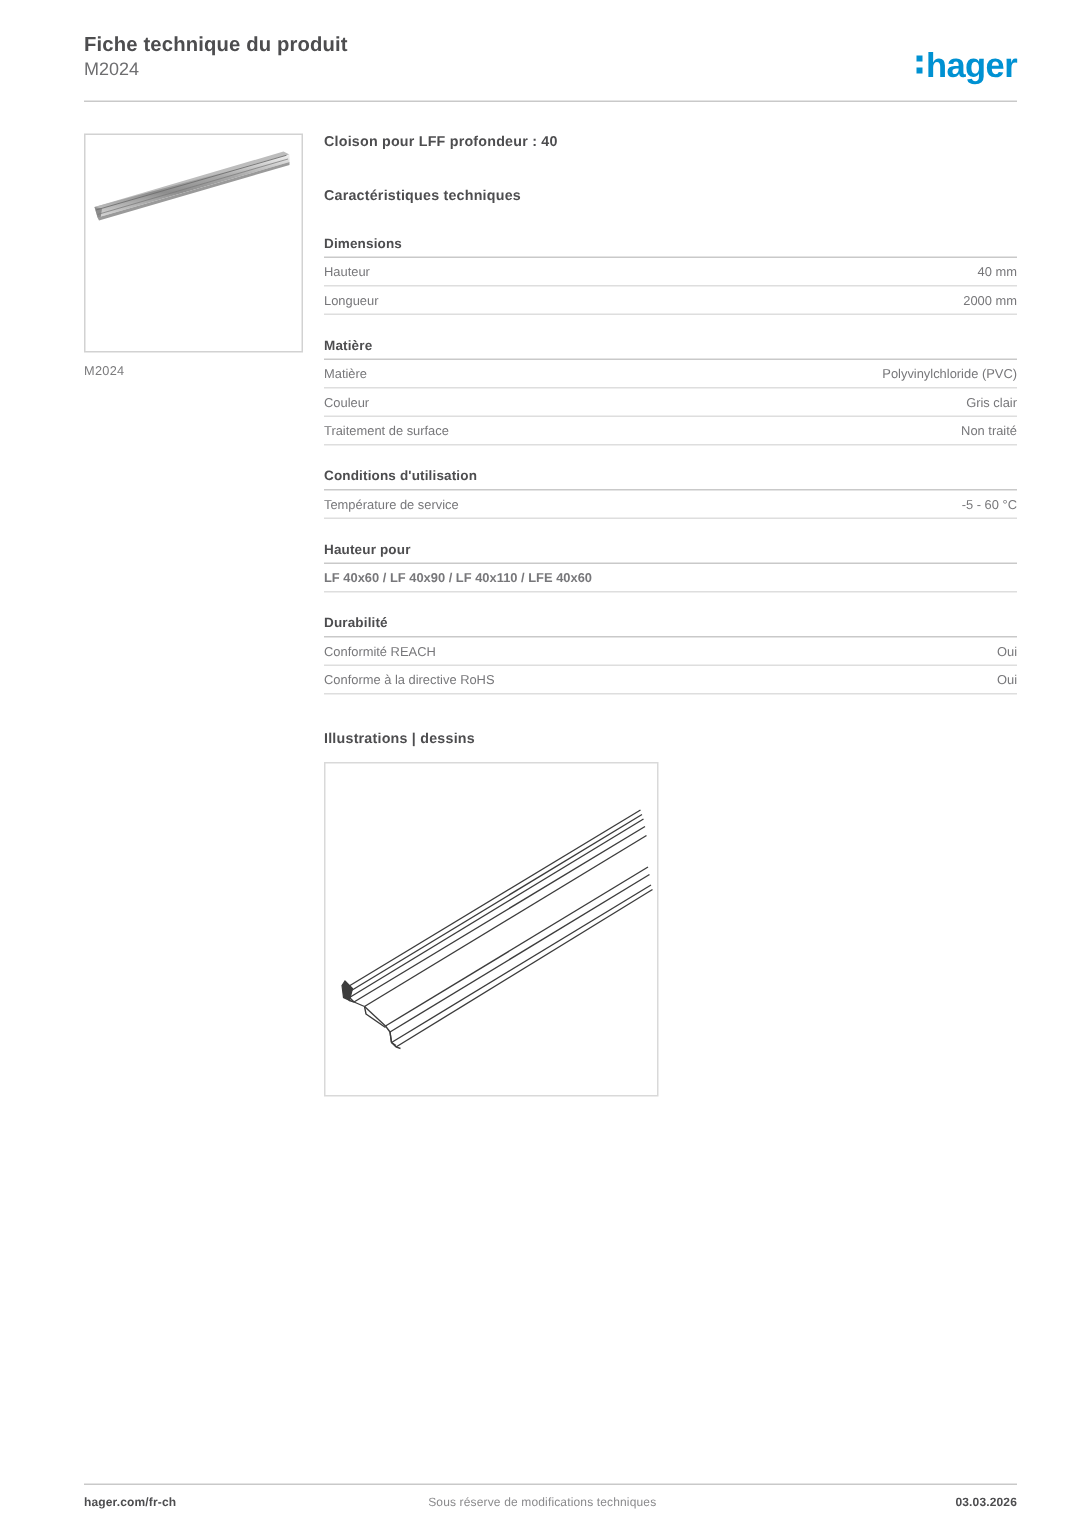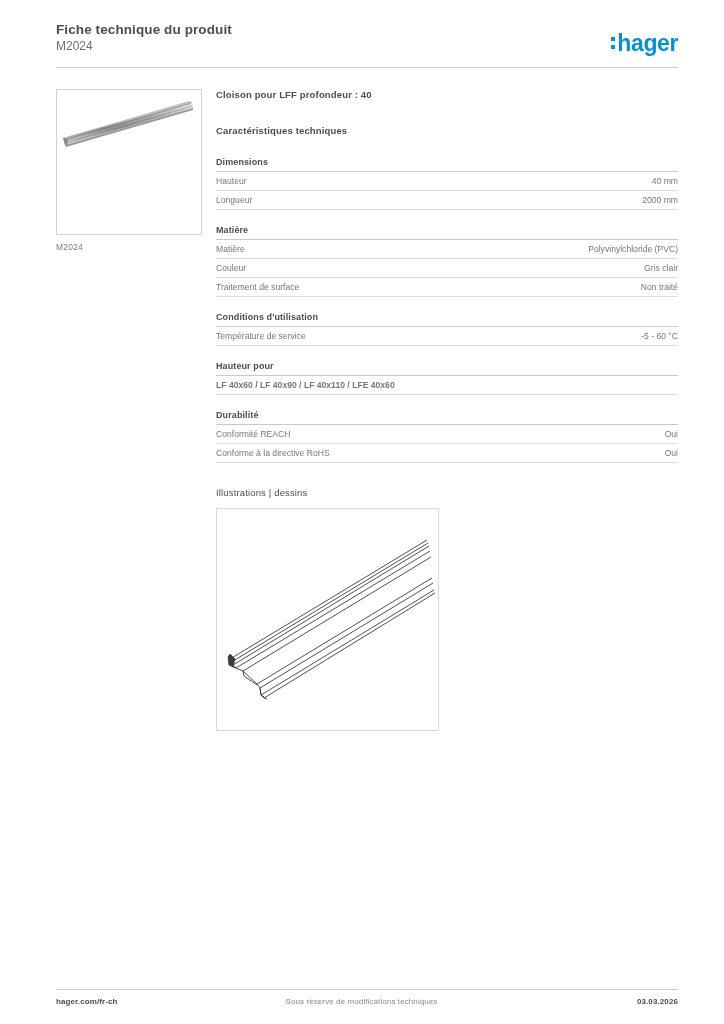--- a/index.html
+++ b/index.html
@@ -154,21 +154,21 @@
     border-bottom: 1px solid #dedede;
     line-height: 11px;
   }
   .spec-row .k { white-space: nowrap; }
   .spec-row .v { text-align: right; white-space: nowrap; }
   .spec-row.single .k { flex: 1; font-weight: bold; }
 
   
   .illus-title {
     font-size: 9.5px;
-    font-weight: normal;
+    font-weight: bold;
     color: #4d4d4f;
     letter-spacing: 0.15px;
     margin-top: 24px;
     margin-bottom: 10px;
   }
   .illus-frame {
     width: 223px;
     height: 223px;
     border: 1px solid #d9d9d9;
     background: #ffffff;

